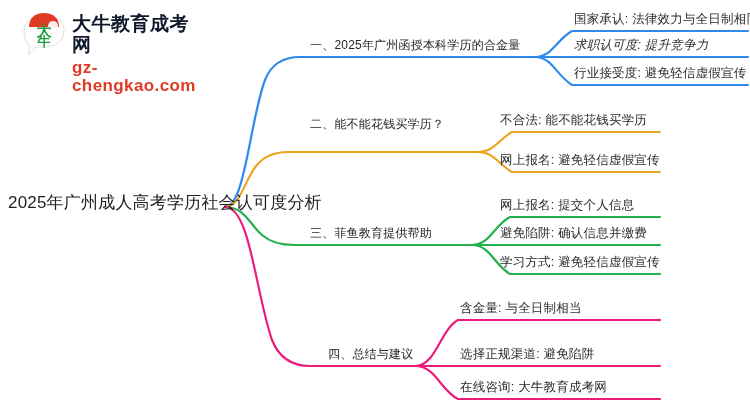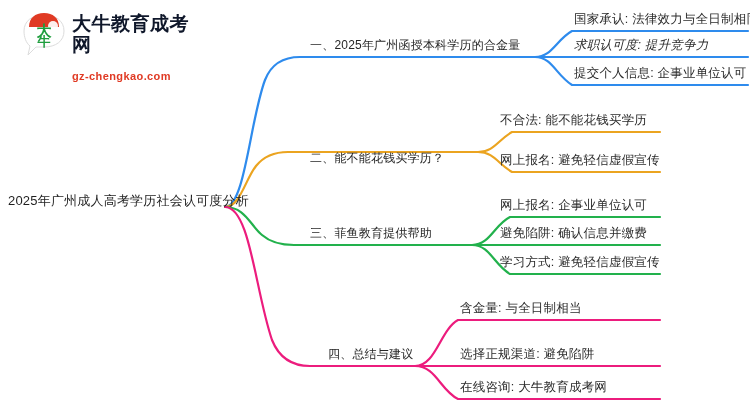--- a/index.html
+++ b/index.html
@@ -27,21 +27,21 @@
   .node-label {
     position: absolute;
     white-space: nowrap;
     font-size: 13px;
     line-height: 1;
     color: #2b2b2b;
     letter-spacing: 0.2px;
   }
 
   .root-label {
-    font-size: 13px;
+    font-size: 17px;
     color: #1f1f1f;
   }
 
   .branch-label {
     font-size: 12px;
     color: #262626;
   }
 
   .leaf-label {
     font-size: 12.5px;
@@ -69,25 +69,25 @@
     top: 8px;
   }
   .logo-title {
     font-size: 19px;
     font-weight: bold;
     color: #0f172a;
     letter-spacing: 0.5px;
     line-height: 1.1;
   }
   .logo-sub {
-    font-size: 11px;
+    font-size: 17px;
     font-weight: bold;
     color: #e03a24;
     letter-spacing: 0.4px;
-    margin-top: 14px;
+    margin-top: 3px;
     line-height: 1.1;
   }
 </style>
 </head>
 <body>
 
 <div id="site-logo">
   <svg class="logo-mark" viewBox="0 0 52 52" xmlns="http://www.w3.org/2000/svg">
     <path d="M6 22 C6 12 14 6 26 6 C38 6 46 12 46 22 C46 32 38 38 26 38 L18 38 L10 46 L12 37 C8 34 6 28 6 22 Z" fill="#ffffff" stroke="#dcdcdc" stroke-width="1"></path>
     <path d="M11 18 C11 9 17 4 26 4 C35 4 41 9 41 18 Z" fill="#e03a24"></path>
@@ -133,27 +133,27 @@
     <path d="M415 366 L660 366" fill="none" stroke="#ec1c7d" stroke-width="2.2" stroke-linecap="round"></path>
     <path d="M415 366 C436 366 440 390 458 399 L660 399" fill="none" stroke="#ec1c7d" stroke-width="2.2" stroke-linecap="round"></path>
   </g>
 </svg>
 
 <div class="node-label root-label" style="left:8px; top:194px;">2025年广州成人高考学历社会认可度分析</div>
 
 <div class="node-label branch-label" style="left:310px; top:39px;">一、2025年广州函授本科学历的合金量</div>
 <div class="node-label leaf-label" style="left:574px; top:13px;">国家承认: 法律效力与全日制相同</div>
 <div class="node-label leaf-label" style="left:574px; top:39px;font-style:italic;">求职认可度: 提升竞争力</div>
-<div class="node-label leaf-label" style="left:574px; top:67px;">提交个人信息: 企事业单位认可</div>
+<div class="node-label leaf-label" style="left:574px; top:67px;">行业接受度: 避免轻信虚假宣传</div>
 
-<div class="node-label branch-label" style="left:310px; top:152px;">二、能不能花钱买学历？</div>
+<div class="node-label branch-label" style="left:310px; top:118px;">二、能不能花钱买学历？</div>
 <div class="node-label leaf-label" style="left:500px; top:114px;">不合法: 能不能花钱买学历</div>
 <div class="node-label leaf-label" style="left:500px; top:154px;">网上报名: 避免轻信虚假宣传</div>
 
 <div class="node-label branch-label" style="left:310px; top:227px;">三、菲鱼教育提供帮助</div>
-<div class="node-label leaf-label" style="left:500px; top:199px;">网上报名: 企事业单位认可</div>
+<div class="node-label leaf-label" style="left:500px; top:199px;">网上报名: 提交个人信息</div>
 <div class="node-label leaf-label" style="left:500px; top:227px;">避免陷阱: 确认信息并缴费</div>
 <div class="node-label leaf-label" style="left:500px; top:256px;">学习方式: 避免轻信虚假宣传</div>
 
 <div class="node-label branch-label" style="left:328px; top:348px;">四、总结与建议</div>
 <div class="node-label leaf-label" style="left:460px; top:302px;">含金量: 与全日制相当</div>
 <div class="node-label leaf-label" style="left:460px; top:348px;">选择正规渠道: 避免陷阱</div>
 <div class="node-label leaf-label" style="left:460px; top:381px;">在线咨询: 大牛教育成考网</div>
 
 </body></html>

